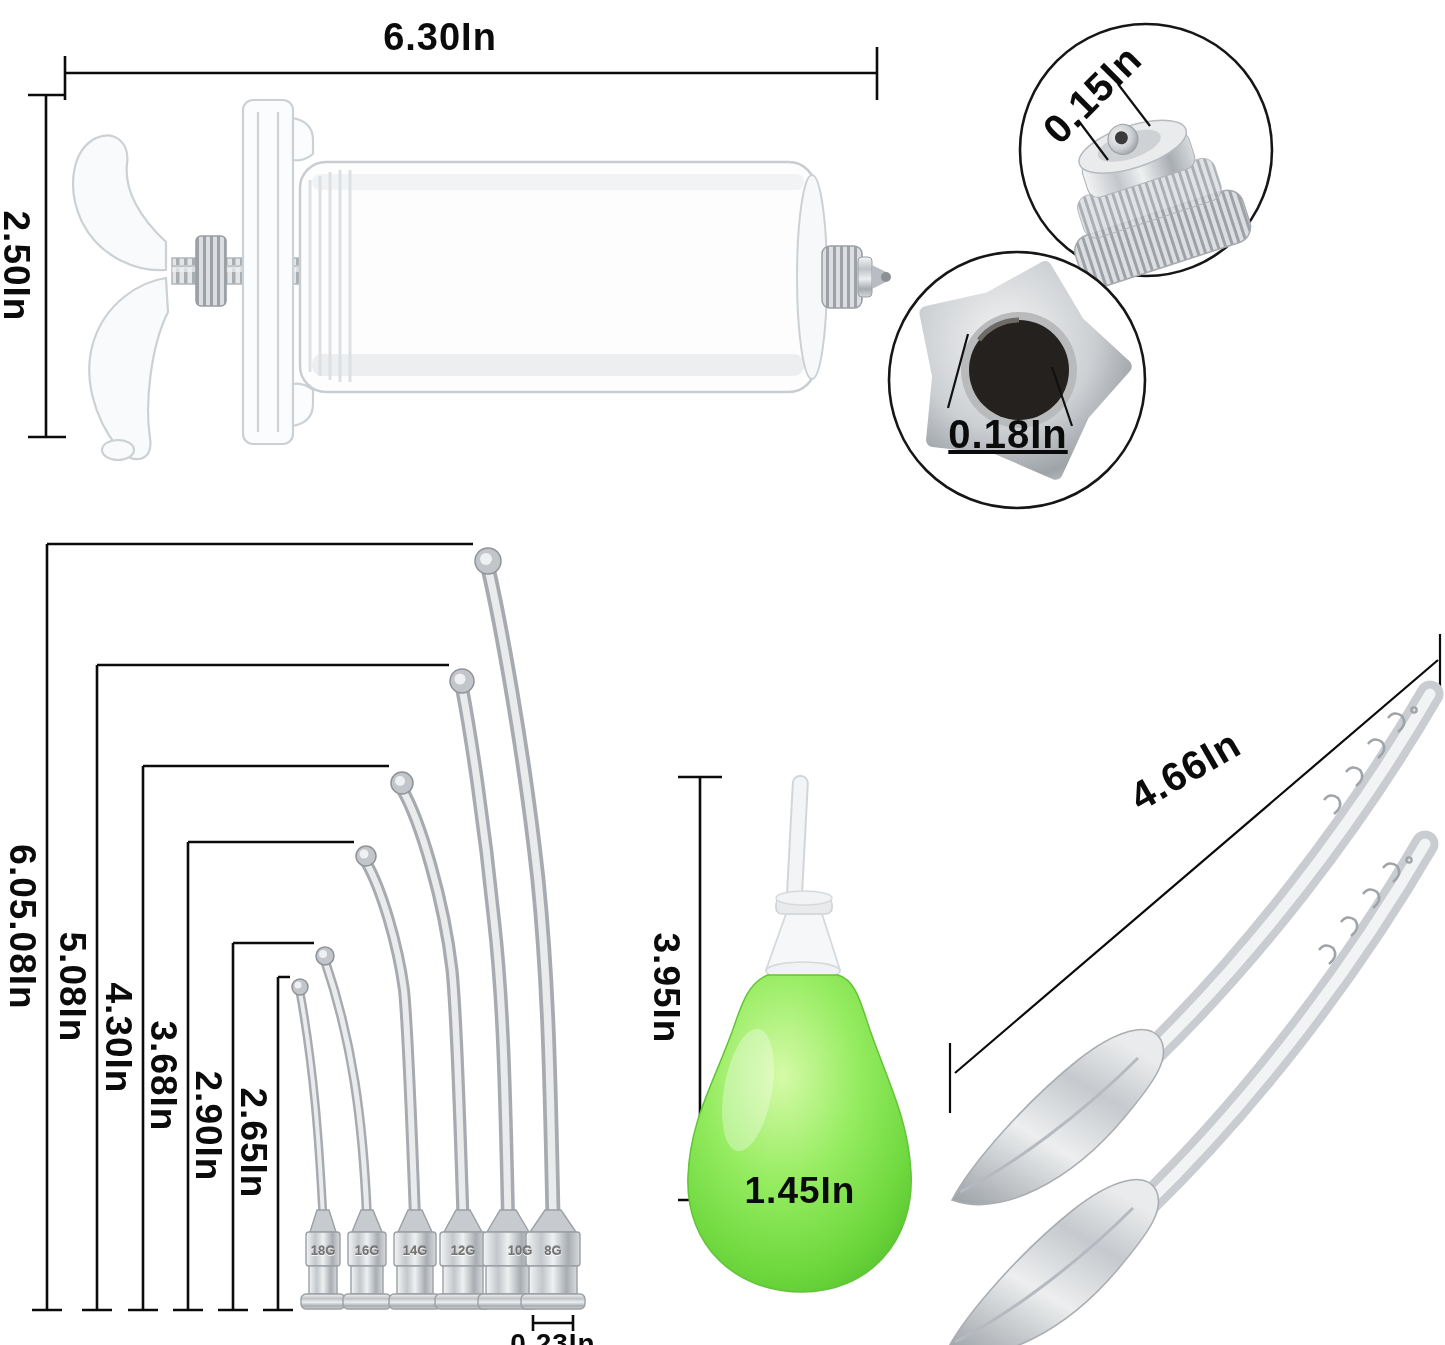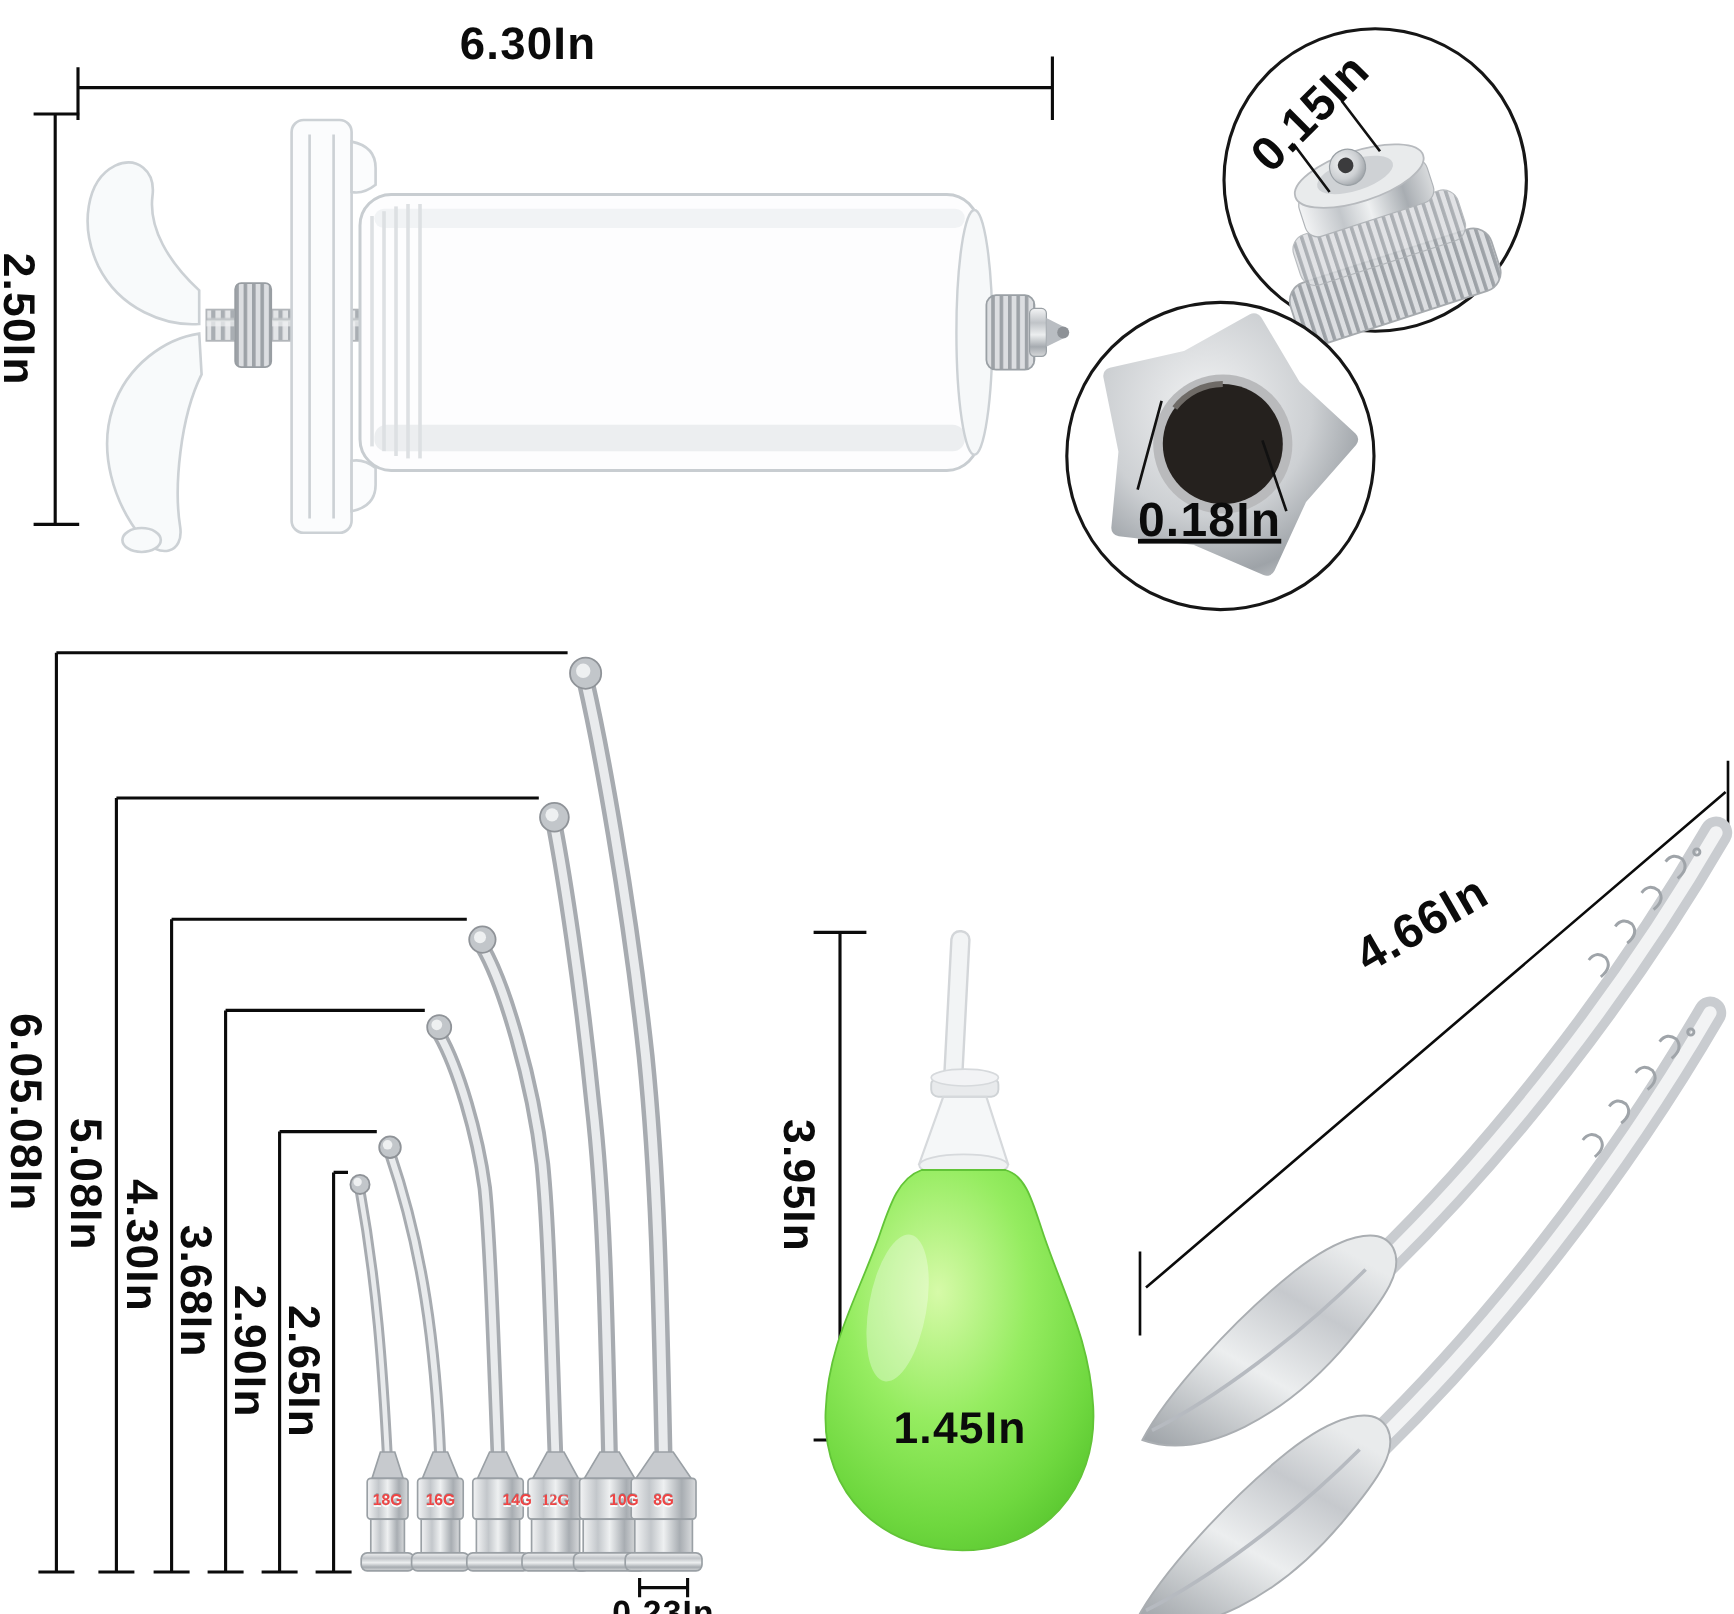--- a/index.html
+++ b/index.html
@@ -7,21 +7,21 @@
           font-family:"Liberation Sans",sans-serif;margin-top:20px;}
   #art{position:absolute;left:0;top:0;}
   .dim{position:absolute;transform:translate(-50%,-50%);font:700 37px/1 "Liberation Sans",sans-serif;
        color:#0b0b0b;white-space:nowrap;letter-spacing:1px;}
   .rot90{transform:translate(-50%,-50%) rotate(90deg);}
   .rotm45{transform:translate(-50%,-50%) rotate(-45deg);}
   .rotm30{transform:translate(-50%,-50%) rotate(-30deg);}
   .small{font-size:28px;}
   .big{font-size:40px;}
   .gauge{position:absolute;transform:translate(-50%,-50%);font:700 13px/1 "Liberation Sans",sans-serif;
-         color:#ef4444;text-shadow:0 1px 0 rgba(255,255,255,.9), 0 -1px 0 rgba(90,94,99,.45);
+         color:#737373;text-shadow:0 1px 0 rgba(255,255,255,.9), 0 -1px 0 rgba(90,94,99,.45);
          letter-spacing:0;}
 </style>
 </head>
 <body>
 
 <div id="canvas">
 
 <svg id="art" width="1445" height="1345" viewBox="0 0 1445 1345">
   <defs>
     <linearGradient id="metalH" x1="0" y1="0" x2="1" y2="0">
@@ -271,22 +271,22 @@
 
   <div class="dim rot90" style="left:22px;top:907px;">6.05.08In</div>
   <div class="dim rot90" style="left:72px;top:967px;">5.08In</div>
   <div class="dim rot90" style="left:118px;top:1018px;">4.30In</div>
   <div class="dim rot90" style="left:163px;top:1056px;">3.68In</div>
   <div class="dim rot90" style="left:208px;top:1106px;">2.90In</div>
   <div class="dim rot90" style="left:253px;top:1123px;">2.65In</div>
 
   <div class="gauge" style="left:323px;top:1230px;">18G</div>
   <div class="gauge" style="left:367px;top:1230px;text-align:right;">16G</div>
-  <div class="gauge" style="left:431px;top:1230px;">14G</div>
-  <div class="gauge" style="left:463px;top:1230px;font-family:Liberation Serif, serif;">12G</div>
+  <div class="gauge" style="left:415px;top:1230px;">14G</div>
+  <div class="gauge" style="left:463px;top:1230px;">12G</div>
   <div class="gauge" style="left:520px;top:1230px;">10G</div>
   <div class="gauge" style="left:553px;top:1230px;">8G</div>
 
   <div class="dim small" style="left:553px;top:1324px;">0.23In</div>
 
   <div class="dim rot90" style="left:666px;top:968px;">3.95In</div>
   <div class="dim" style="left:800px;top:1170px;text-align:center;">1.45In</div>
 
   <div class="dim rotm30 big" style="left:1185px;top:750px;">4.66In</div>
 </div>

